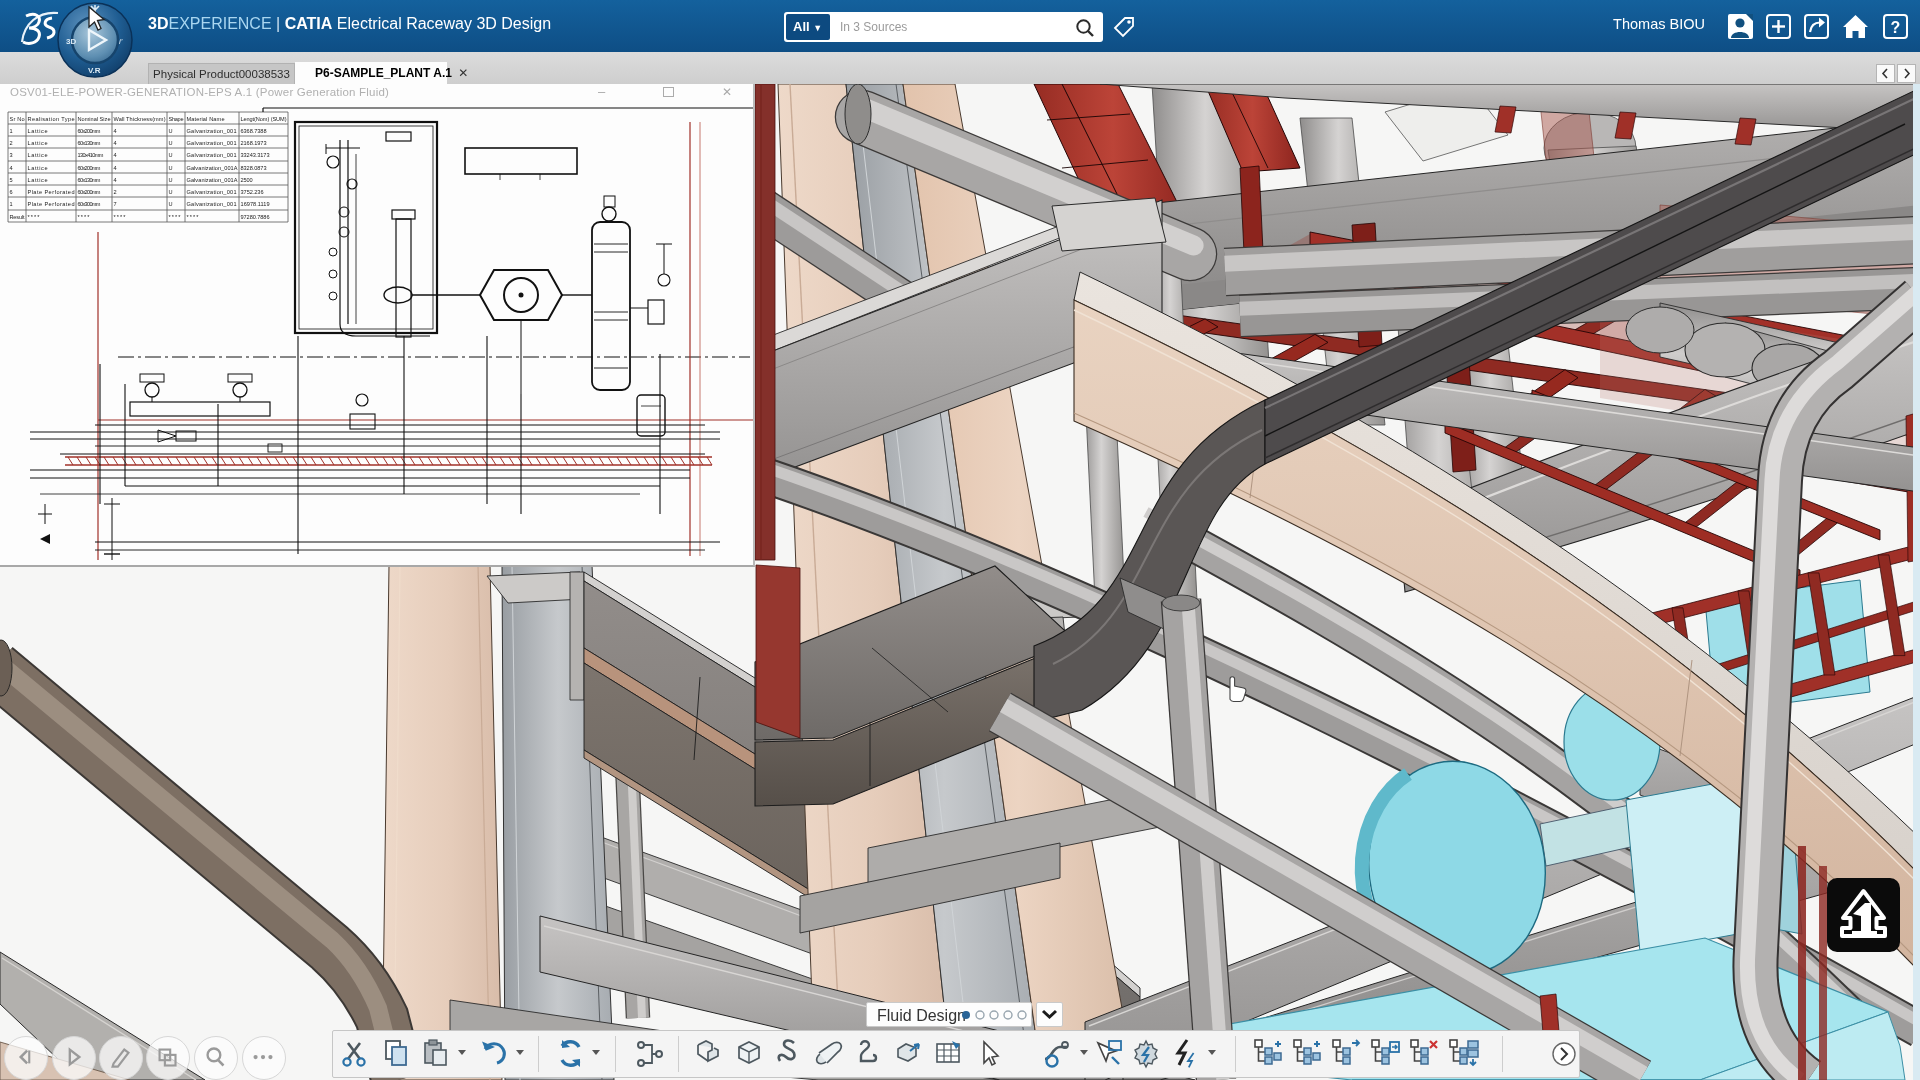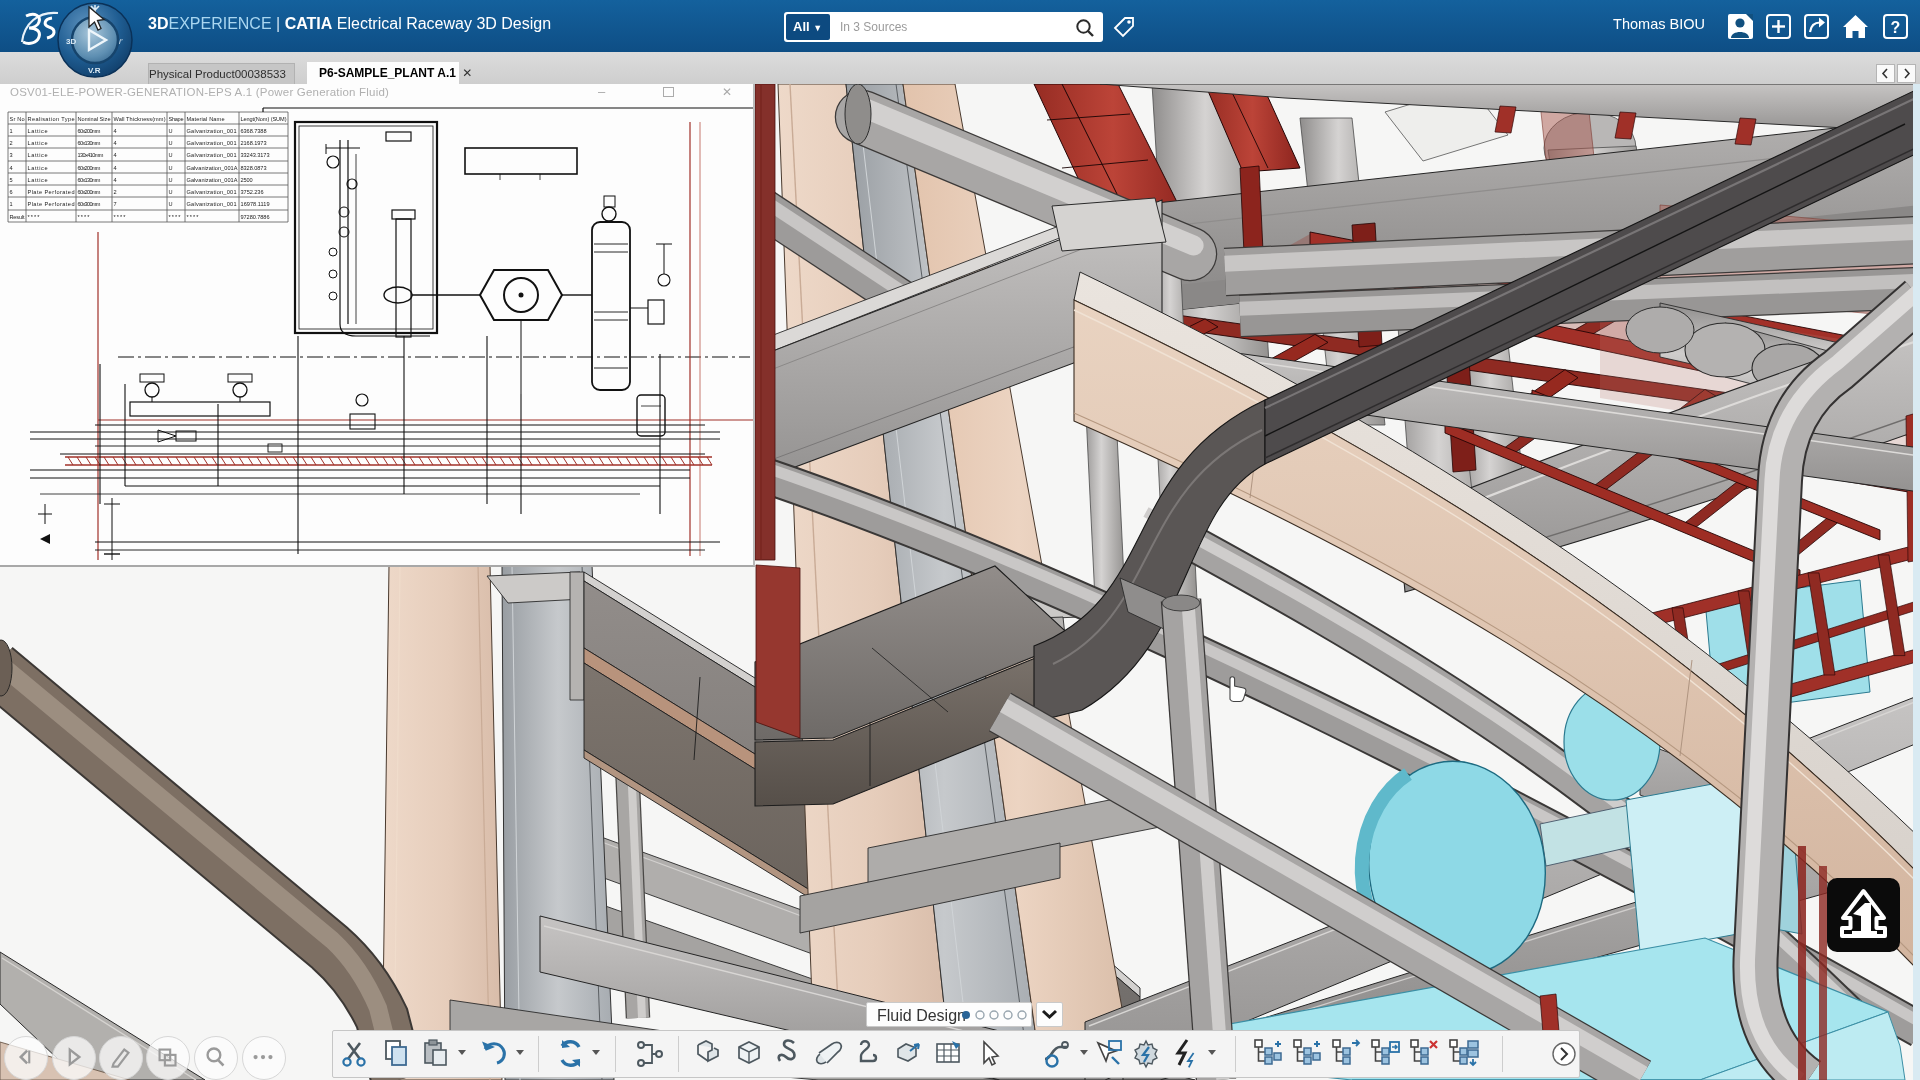--- a/index.html
+++ b/index.html
@@ -481,22 +481,22 @@
   <svg class="abs" style="left:1841px;top:12px" width="29" height="29" viewBox="0 0 29 29">
     <polygon points="14.5,3 27,15 24,15 24,26 17.5,26 17.5,19 11.5,19 11.5,26 5,26 5,15 2,15" fill="#fff"></polygon>
   </svg>
   <svg class="abs" style="left:1882px;top:13px" width="27" height="27" viewBox="0 0 27 27">
     <rect x="2" y="2" width="23" height="23" rx="3" fill="none" stroke="#fff" stroke-width="2"></rect>
     <text x="13.5" y="19.5" text-anchor="middle" font-size="16" font-weight="bold" fill="#fff" font-family="Liberation Sans, sans-serif">?</text>
   </svg>
 </div>
 
 <div class="abs" style="left:0;top:52px;width:1920px;height:32px;background:linear-gradient(#dcdcdc,#cecece);"></div>
-<div class="abs" style="left:148px;top:63px;width:147px;height:21px;background:#c6c6c6;border:1px solid #b2b2b2;border-bottom:none;box-sizing:border-box;font-size:11.5px;color:#2e2e2e;text-align:left;line-height:20px;white-space:nowrap;overflow:hidden;">Physical Product00038533</div>
-<div class="abs" style="left:295px;top:62px;width:152px;height:22px;background:#fdfdfd;font-size:12px;color:#000;font-weight:bold;text-align:left;padding-left:12px;line-height:22px;box-sizing:border-box;white-space:nowrap;margin-left:12px;">P6-SAMPLE_PLANT A.1 <span style="font-weight:normal;color:#333;margin-left:3px;">✕</span></div>
+<div class="abs" style="left:148px;top:63px;width:147px;height:21px;background:#c6c6c6;border:1px solid #b2b2b2;border-bottom:none;box-sizing:border-box;font-size:11.5px;color:#2e2e2e;text-align:center;line-height:20px;white-space:nowrap;overflow:hidden;">Physical Product00038533</div>
+<div class="abs" style="left:295px;top:62px;width:152px;height:22px;background:#fdfdfd;font-size:12px;color:#000;font-weight:bold;text-align:left;padding-left:20px;line-height:22px;box-sizing:border-box;white-space:nowrap;">P6-SAMPLE_PLANT A.1 <span style="font-weight:normal;color:#333;margin-left:3px;">✕</span></div>
 <div class="abs" style="left:1876px;top:64px;width:19px;height:19px;background:#fafafa;border:1px solid #b5b5b5;box-sizing:border-box;"><svg width="17" height="17" viewBox="0 0 17 17">
       <path d="M10,4 L6,8.5 L10,13" fill="none" stroke="#333" stroke-width="1.6"></path>
     </svg></div>
 <div class="abs" style="left:1897px;top:64px;width:19px;height:19px;background:#fafafa;border:1px solid #b5b5b5;box-sizing:border-box;"><svg width="17" height="17" viewBox="0 0 17 17">
       <path d="M7,4 L11,8.5 L7,13" fill="none" stroke="#333" stroke-width="1.6"></path>
     </svg></div>
 
 <svg class="abs" style="left:56px;top:1px" width="78" height="80" viewBox="0 0 78 80">
   <defs>
     <radialGradient id="cmp1" cx="0.38" cy="0.3" r="0.9">

